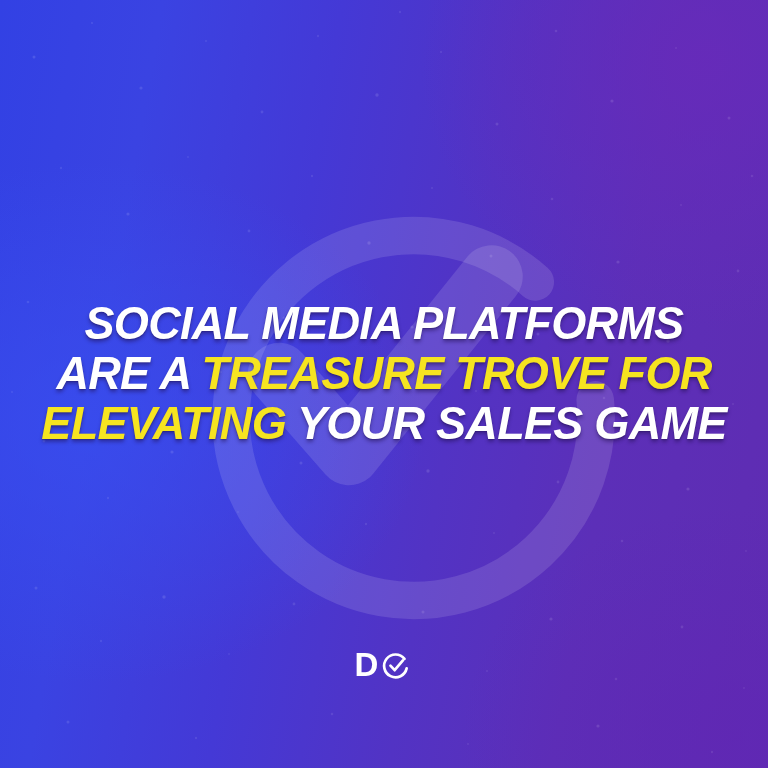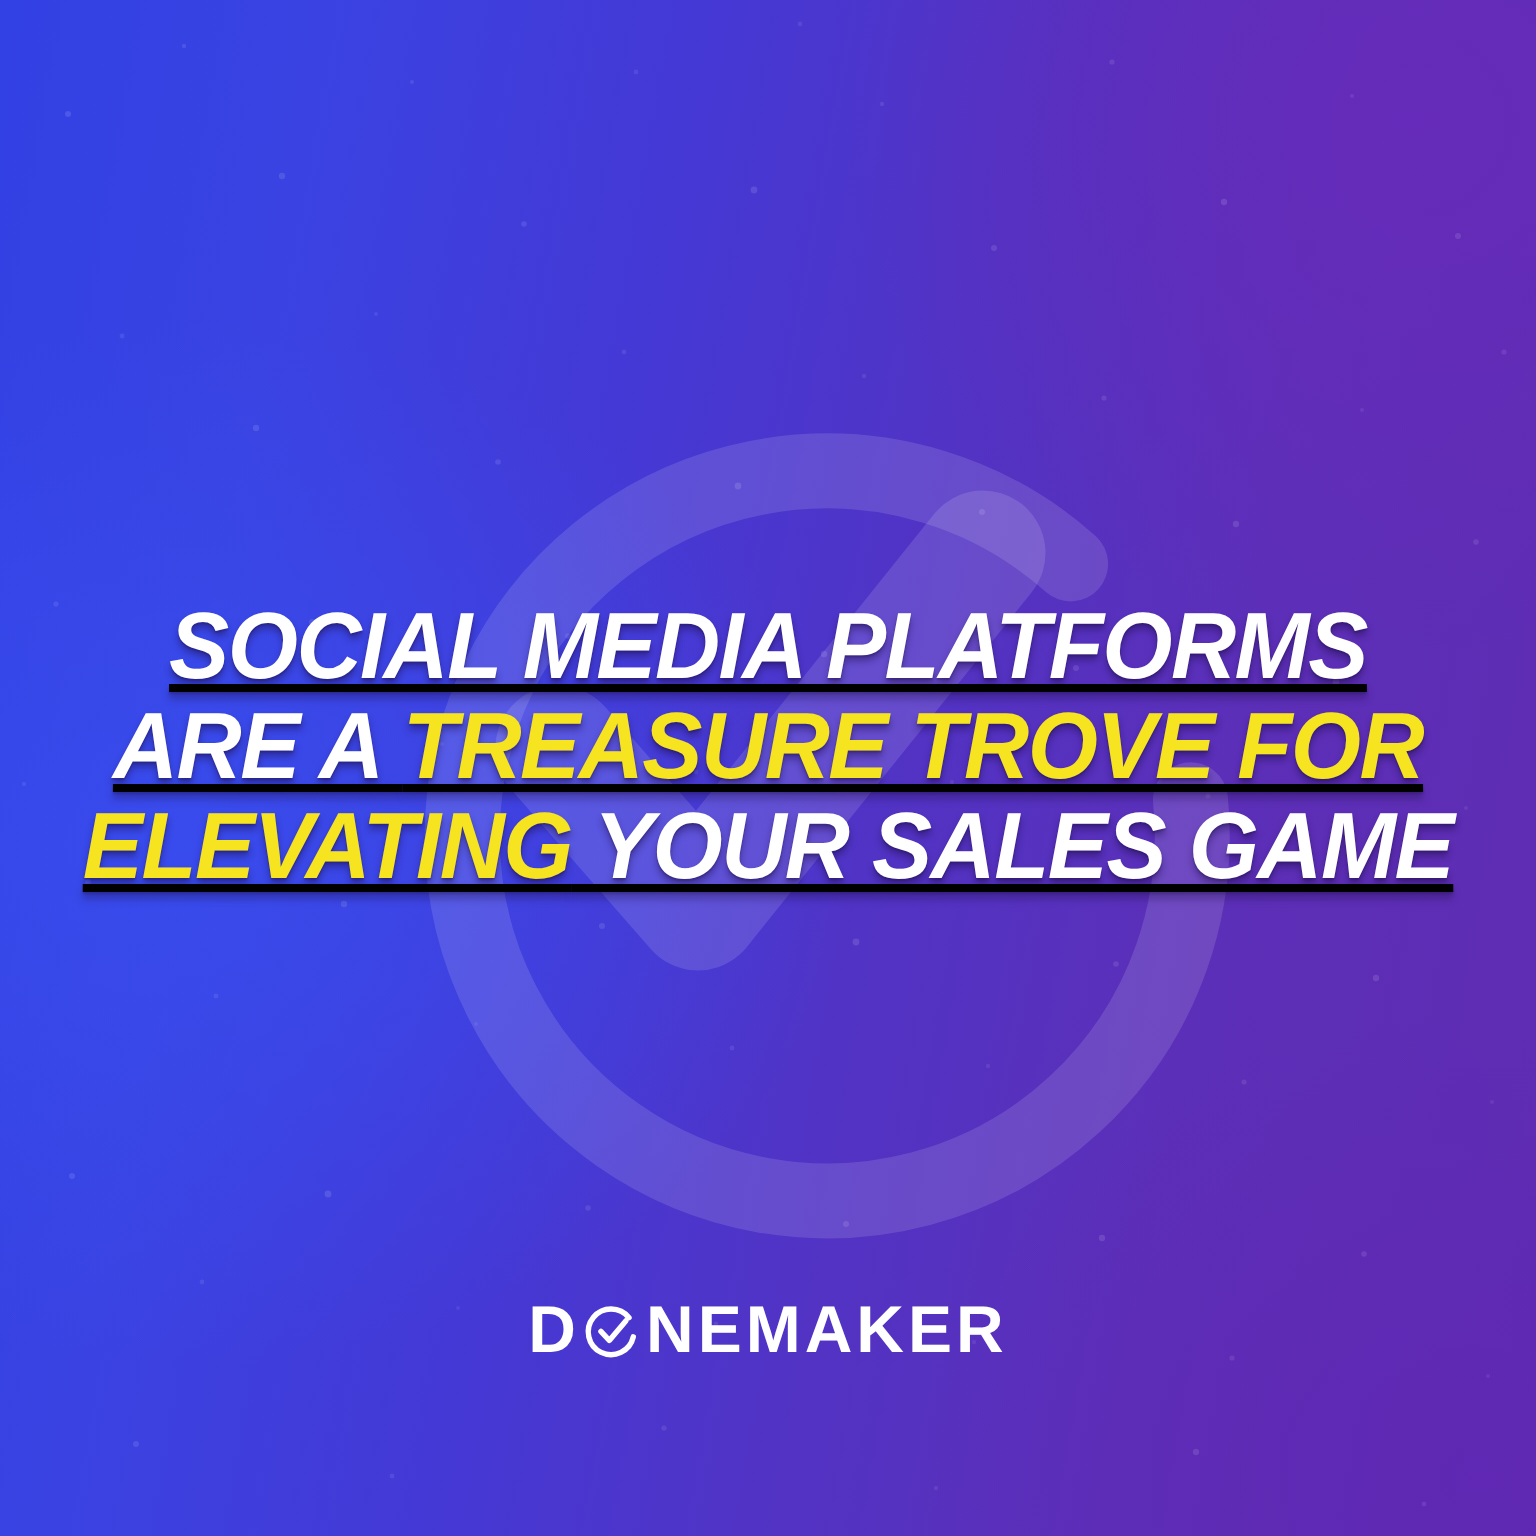--- a/index.html
+++ b/index.html
@@ -62,21 +62,20 @@
 
   
   .headline {
     position: absolute;
     left: 0;
     right: 0;
     top: 298px;
     text-align: center;
     padding: 0 22px;
     box-sizing: border-box;
-    text-decoration: underline;
   }
   .hl-line {
     display: block;
     font-family: "Liberation Sans", sans-serif;
     font-weight: 700;
     font-style: italic;
     font-size: 47px;
     line-height: 50px;
     letter-spacing: -0.8px;
     color: #ffffff;
@@ -231,16 +230,15 @@
   <div class="logo">
     <span class="logo-text">D</span>
     <span class="logo-mark">
       <svg viewBox="0 0 40 40" aria-hidden="true">
         <g fill="none" stroke="#ffffff" stroke-linecap="round">
           <path d="M 31.6 11.2 A 15.2 15.2 0 1 1 20 5.2" stroke-width="3.6" transform="rotate(50 20 20)"></path>
           <path d="M 12.6 19.6 L 18.2 25.6 L 29.2 12.6" stroke-width="3.6" stroke-linejoin="round"></path>
         </g>
       </svg>
     </span>
-    <span class="logo-text">NEMAKER</span>
   </div>
 
 </div>
 
 </body></html>

